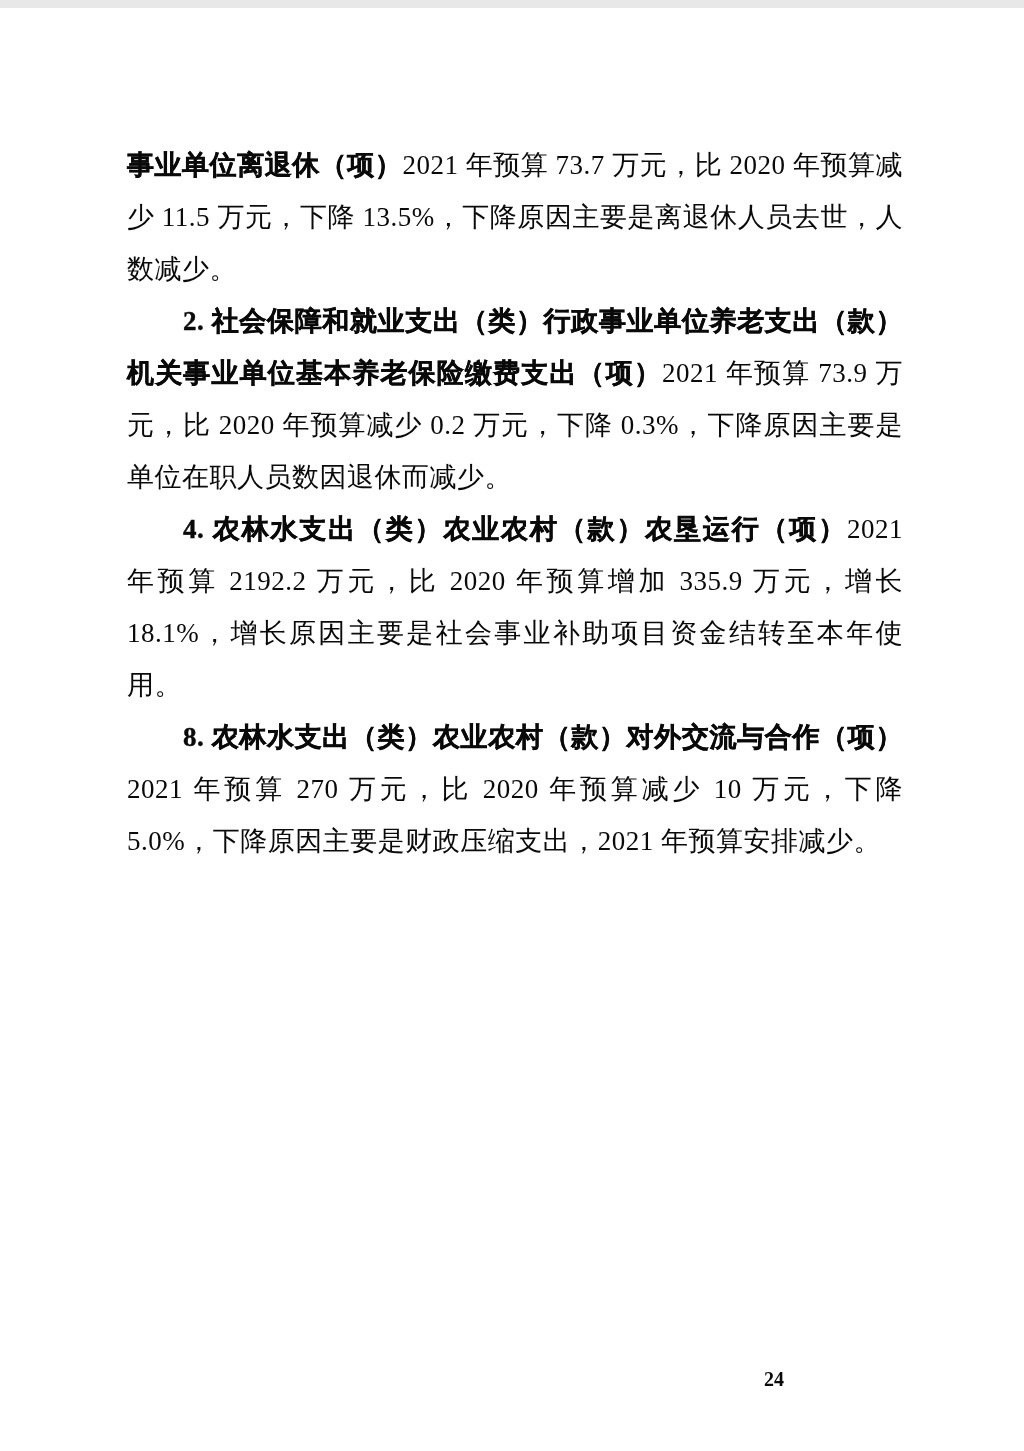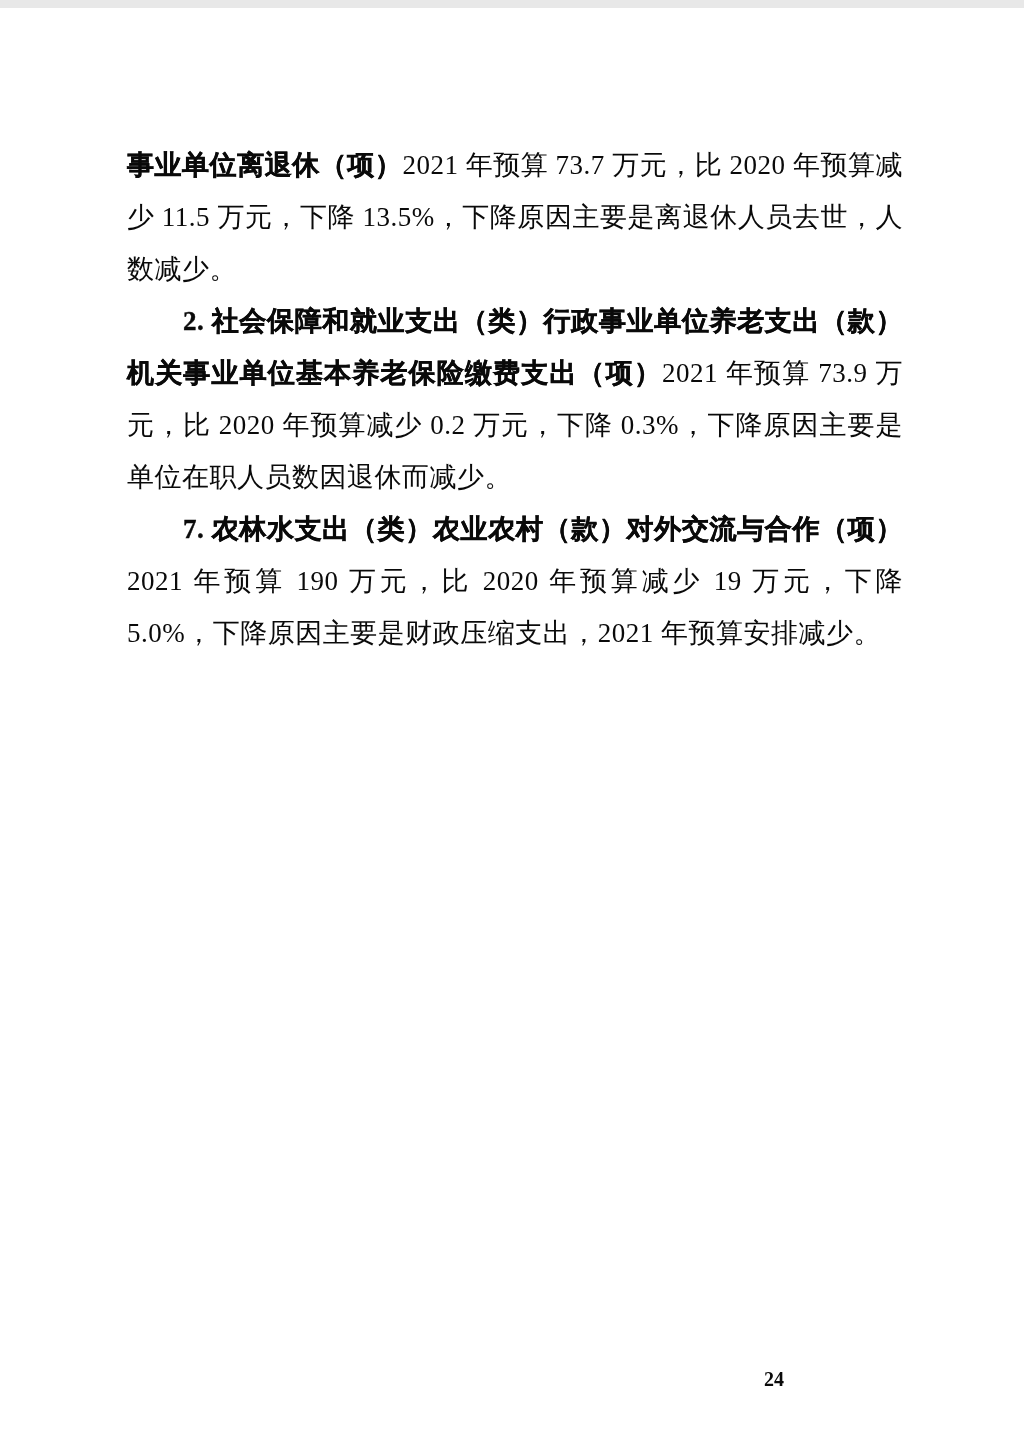--- a/index.html
+++ b/index.html
@@ -55,18 +55,19 @@
 </style>
 </head>
 <body>
 
 <div class="page">
 
   <div class="text-block">
 
   <p><span class="lead-bold">事业单位离退休（项）</span><span class="body-text">2021 年预算 73.7 万元，比 2020 年预算减少 11.5 万元，下降 13.5%，下降原因主要是离退休人员去世，人数减少。</span></p>
       <p class="indent"><span class="lead-bold">2. 社会保障和就业支出（类）行政事业单位养老支出（款）机关事业单位基本养老保险缴费支出（项）</span><span class="body-text">2021 年预算 73.9 万元，比 2020 年预算减少 0.2 万元，下降 0.3%，下降原因主要是单位在职人员数因退休而减少。</span></p>
-      <p class="indent"><span class="lead-bold">7. 农林水支出（类）农业农村（款）对外交流与合作（项）</span><span class="body-text">2021 年预算 190 万元，比 2020 年预算减少 19 万元，下降 5.0%，下降原因主要是财政压缩支出，2021 年预算安排减少。</span></p>
+      <p class="indent"><span class="lead-bold">4. 农林水支出（类）农业农村（款）农垦运行（项）</span><span class="body-text">2021 年预算 2192.2 万元，比 2020 年预算增加 335.9 万元，增长 18.1%，增长原因主要是社会事业补助项目资金结转至本年使用。</span></p>
+      <p class="indent"><span class="lead-bold">8. 农林水支出（类）农业农村（款）对外交流与合作（项）</span><span class="body-text">2021 年预算 270 万元，比 2020 年预算减少 10 万元，下降 5.0%，下降原因主要是财政压缩支出，2021 年预算安排减少。</span></p>
     </div>
 
   <div class="page-number">24</div>
 
 </div>
 
 </body></html>

